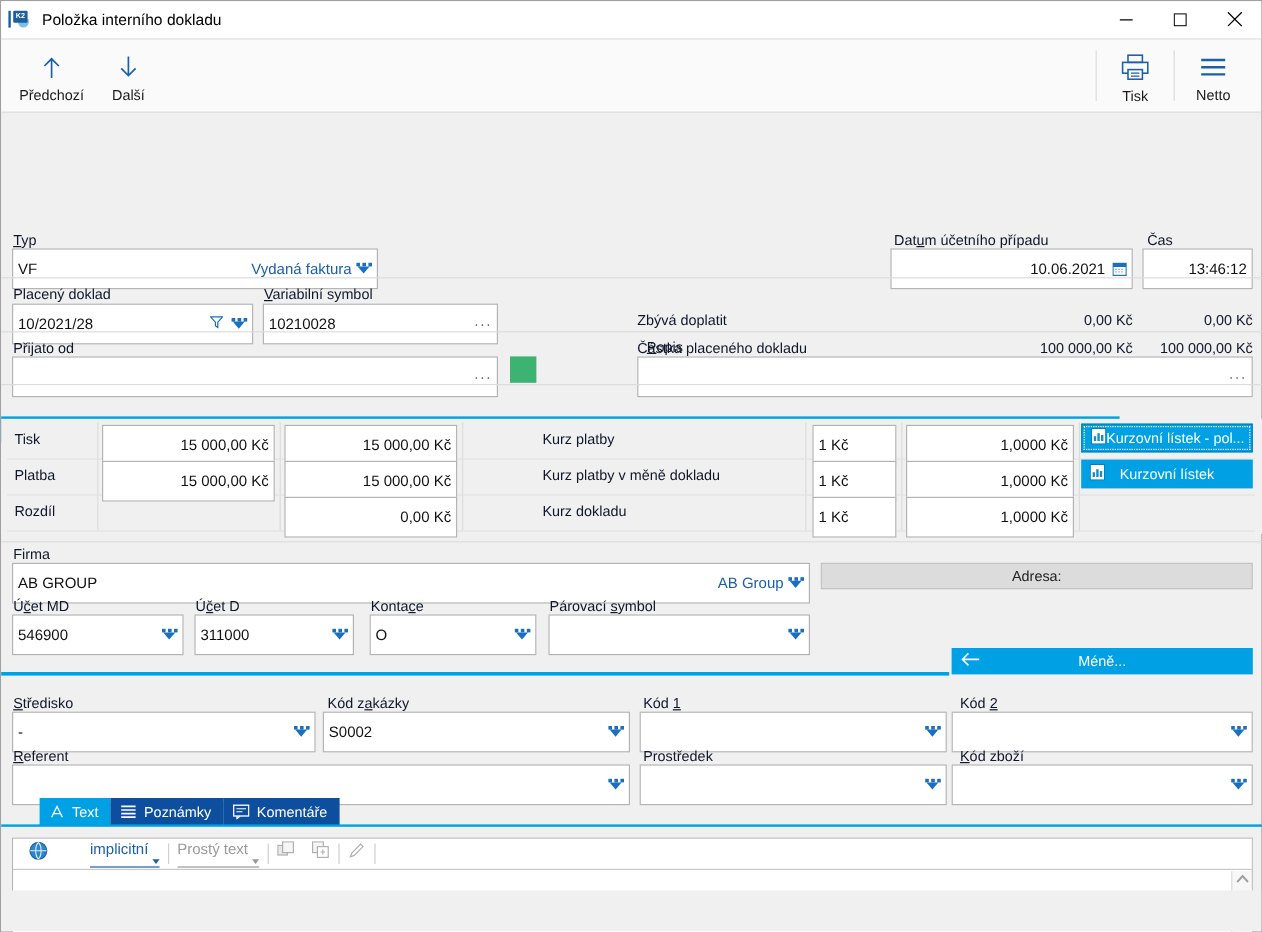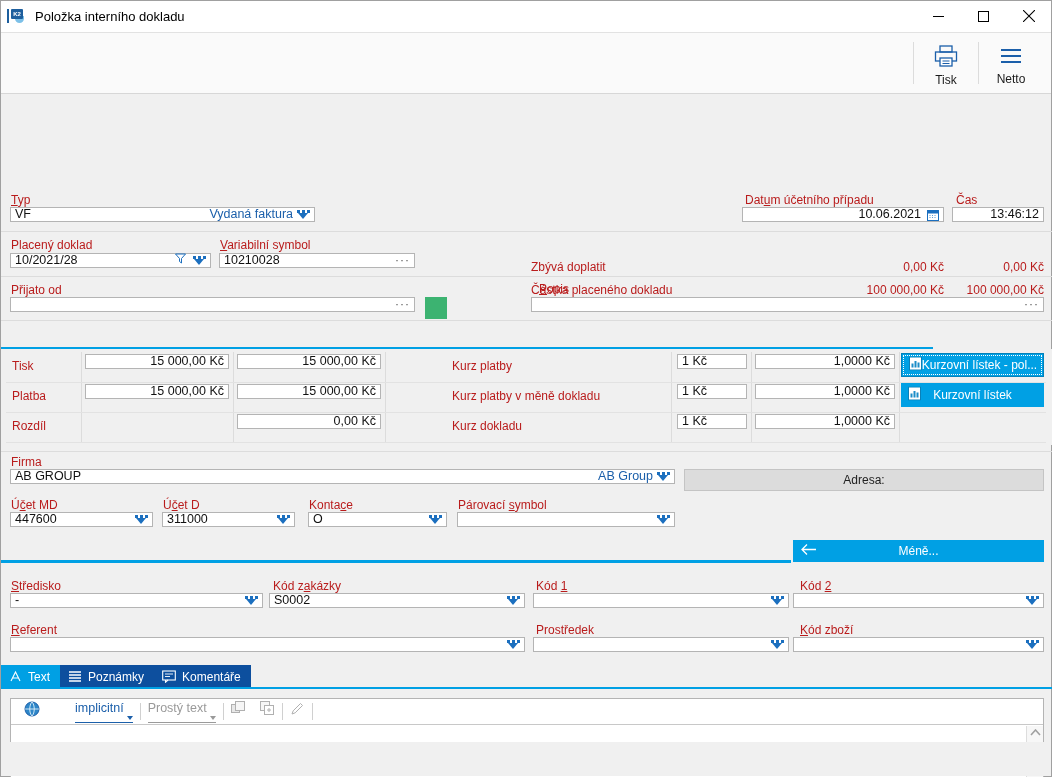--- a/index.html
+++ b/index.html
@@ -66,26 +66,26 @@
   }
   .rbtn .ic { color:#1b5faa; display:block; }
   .rbtn .lbl { font-size:12px; color:#1a1a1a; }
   .ribbon .left { display:flex; padding-left:10px; }
   .ribbon .right { margin-left:auto; display:flex; padding-right:8px; }
   .rsep { width:1px; background:#dcdcdc; margin:9px 0; }
 
   
   .body { position:relative; flex:1 1 auto; background:#f0f0f0; }
 
-  .lbl-blue { color:#b91c1c; font-size:12px; white-space:nowrap; }
+  .lbl-blue { color:#0f172a; font-size:12px; white-space:nowrap; }
   .lbl-blue u { text-decoration:underline; }
 
   .fld {
     background:#ffffff; border:1px solid #b4b4b4;
-    height:15px; display:flex; align-items:flex-end;
+    height:34px; display:flex; align-items:center;
     font-size:12.5px; color:#111; padding:0 4px; position:relative;
   }
   .fld .val { flex:1 1 auto; overflow:hidden; white-space:nowrap; }
   .fld .val.r { text-align:right; }
   .fld .sec { color:#1b5faa; margin-right:4px; white-space:nowrap; }
   .fld .ell { color:#555; letter-spacing:1px; font-size:12px; }
 
   
   .ddg { width:13px; height:12px; position:relative; flex:0 0 auto; }
   .ddg i {
@@ -120,21 +120,21 @@
   .btn-flat.focus { outline:1px dotted #ffffff; outline-offset:-3px; border:1px solid #0081bb; }
 
   .adresa {
     background:#dcdcdc; border:1px solid #c4c4c4; color:#222;
     display:flex; align-items:center; justify-content:center; font-size:12px;
   }
 
   .blue-rule { position:absolute; height:3px; background:#00a0e4; }
 
   
-  .tabs { position:absolute; display:flex; height:23px; }
+  .tabs { position:absolute; display:flex; height:23px;margin-left:32px; }
   .tab {
     display:flex; align-items:center; gap:6px;
     padding:0 10px 0 8px; font-size:12px; color:#ffffff;
     background:#0d4f9e;
   }
   .tab.active { background:#00a0e4; }
   .tab .ti { display:flex; align-items:center; }
 
   .editor-wrap {
     position:absolute; background:#ffffff;
@@ -190,20 +190,38 @@
       </div>
       <div class="win-btn">
         <svg width="12" height="12" viewBox="0 0 12 12">
             <path d="M0 0 L12 12 M12 0 L0 12" stroke="#000" stroke-width="1.1"></path>
           </svg>
       </div>
     </div>
   </div>
 
   <div class="ribbon">
+    <div class="left">
+      <div class="rbtn">
+        <span class="ic">
+          <svg width="22" height="22" viewBox="0 0 22 22">
+              <path d="M11 20 V4 M5 10 L11 4 L17 10" fill="none" stroke="#1b5faa" stroke-width="1.4"></path>
+            </svg>
+        </span>
+        <span class="lbl">Předchozí</span>
+      </div>
+      <div class="rbtn">
+        <span class="ic">
+          <svg width="22" height="22" viewBox="0 0 22 22">
+              <path d="M11 2 V18 M5 12 L11 18 L17 12" fill="none" stroke="#1b5faa" stroke-width="1.4"></path>
+            </svg>
+        </span>
+        <span class="lbl">Další</span>
+      </div>
+    </div>
     <div class="right">
       <div class="rsep"></div>
       <div class="rbtn">
         <span class="ic">
           <svg width="26" height="24" viewBox="0 0 26 24">
             <rect x="7" y="2" width="12" height="6" fill="none" stroke="#1b5faa" stroke-width="1.3"></rect>
             <rect x="2.5" y="8" width="21" height="9" fill="none" stroke="#1b5faa" stroke-width="1.3"></rect>
             <rect x="7" y="14" width="12" height="8" fill="#fff" stroke="#1b5faa" stroke-width="1.3"></rect>
             <path d="M9.5 17 H16.5 M9.5 19.5 H16.5" stroke="#1b5faa" stroke-width="1"></path>
           </svg>
@@ -397,21 +415,21 @@
           <i></i>
           <span class="v"></span>
         </span>
     </div>
     <div class="adresa" style="position:absolute;left:683px;top:375px;width:360px;height:22px;">
       <span>Adresa:</span>
     </div>
 
     <div class="lbl-blue" style="position:absolute;left:10px;top:404px;">Ú<u>č</u>et MD</div>
     <div class="fld" style="position:absolute;left:9px;top:418px;width:143px;">
-      <span class="val">447600</span>
+      <span class="val">546900</span>
       <span class="ddg">
           <i></i>
           <i></i>
           <i></i>
           <span class="v"></span>
         </span>
     </div>
 
     <div class="lbl-blue" style="position:absolute;left:162px;top:404px;">Ú<u>č</u>et D</div>
     <div class="fld" style="position:absolute;left:161px;top:418px;width:133px;">

